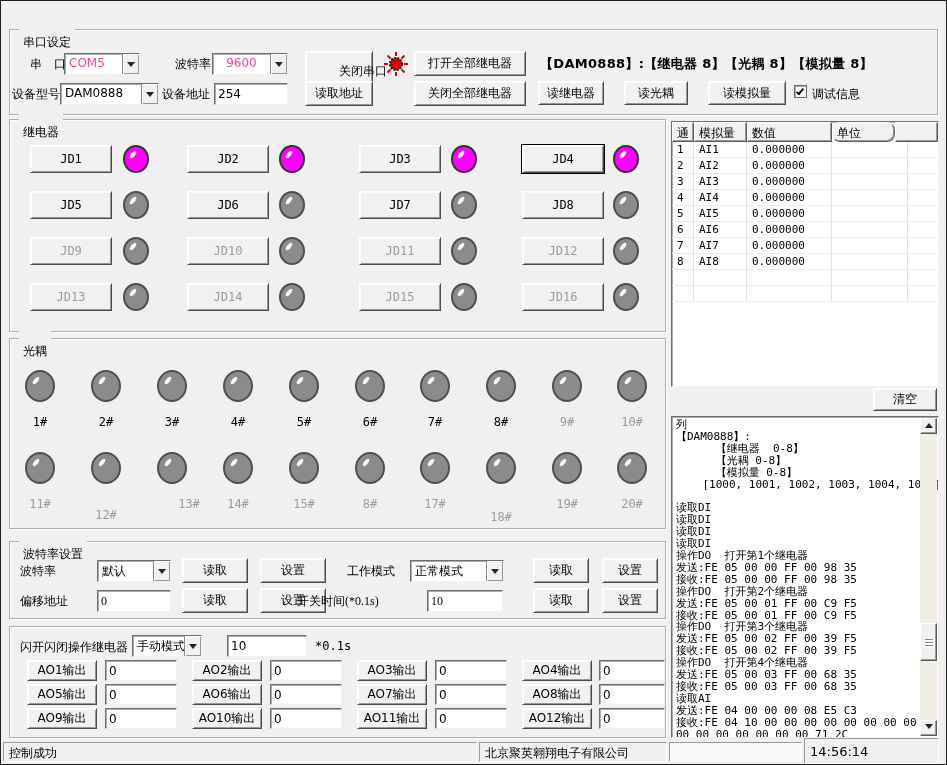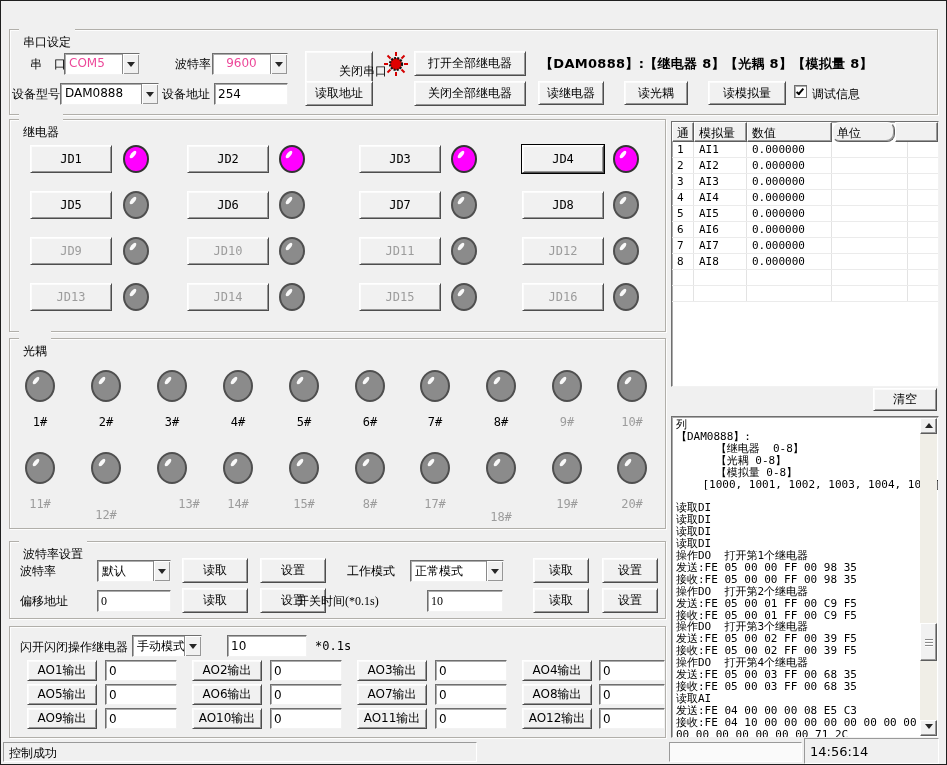--- a/index.html
+++ b/index.html
@@ -431,18 +431,21 @@
     <input class="field sunken" style="left: 260px; top: 81px; width: 72px; height: 21px;" value="0">
     <button class="btn" style="left:347px;top:81px;width:70px;height:21px;">AO11输出</button>
     <input class="field sunken" style="left: 425px; top: 81px; width: 72px; height: 21px;" value="0">
     <button class="btn" style="left:512px;top:81px;width:70px;height:21px;">AO12输出</button>
     <input class="field sunken" style="left: 589px; top: 81px; width: 66px; height: 21px;" value="0">
   </div>
 
   <div class="sp" style="left:2px;top:741px;width:474px;">
     <span>控制成功</span>
   </div>
+  <div class="sp" style="left:478px;top:741px;width:188px;">
+    <span>北京聚英翱翔电子有限公司</span>
+  </div>
   <div class="sp" style="left:668px;top:741px;width:133px;background:#FAFAFA;"></div>
   <div class="sp" style="left:803px;top:737px;width:135px;height:26px;font-size:13px;padding-top:5px;">
     <span>14:56:14</span>
   </div>
 
 </div>
 
 </body></html>

